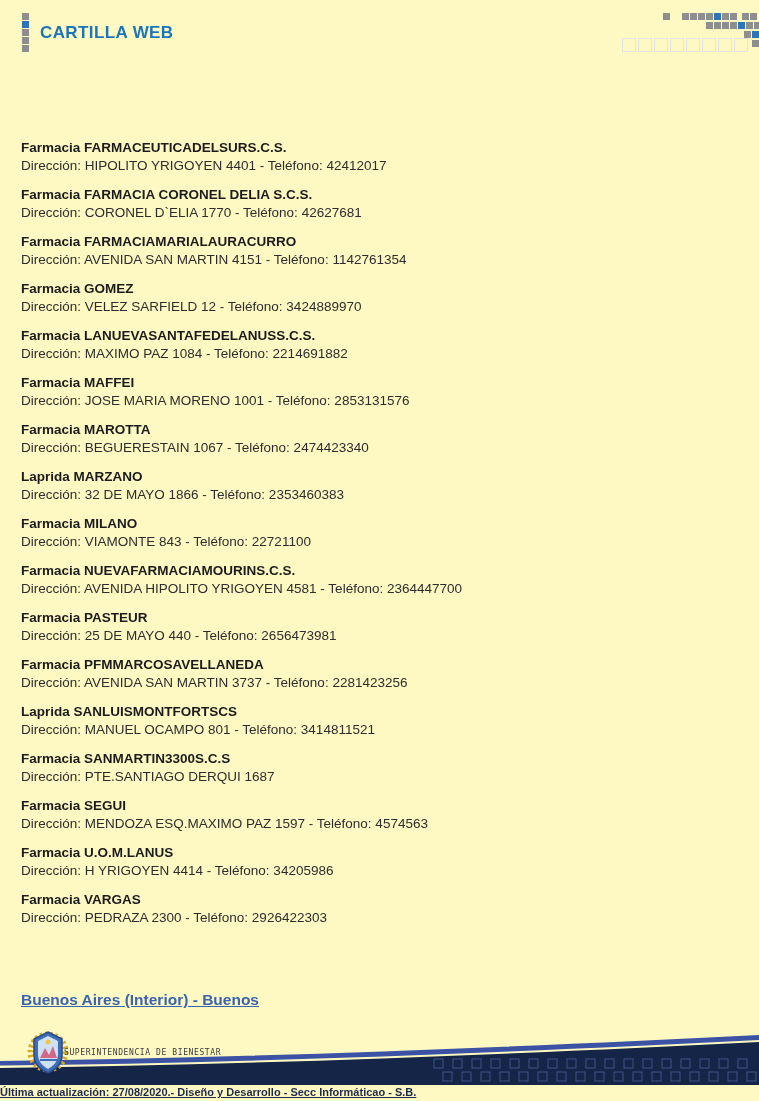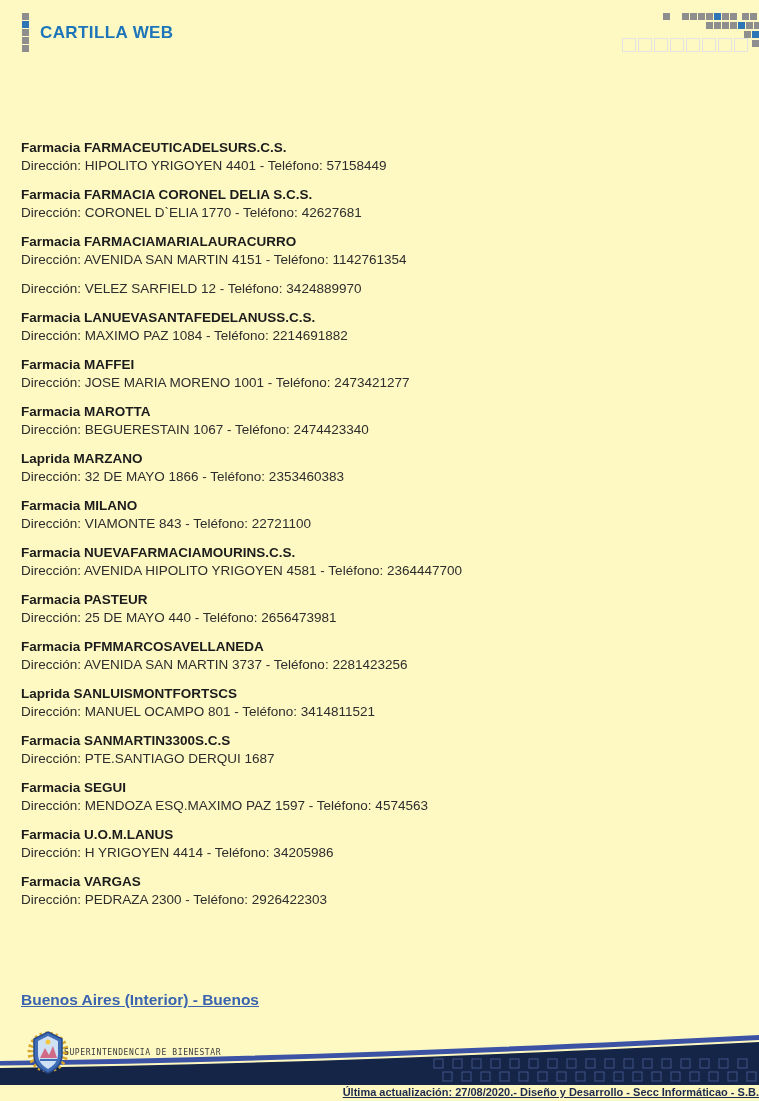--- a/index.html
+++ b/index.html
@@ -25,21 +25,21 @@
   .region-link{position:absolute;left:21px;top:991px;font-size:15.5px;font-weight:bold;
                color:#3b64af;text-decoration:underline;white-space:nowrap;cursor:pointer;}
 
   
   .footer{position:absolute;left:0;top:1028px;width:759px;height:73px;}
   .band-svg{position:absolute;left:0;top:7px;width:759px;height:50px;z-index:1;}
   .crest{position:absolute;left:26px;top:0;width:44px;height:48px;z-index:2;}
   .org-name{position:absolute;left:64px;top:20px;z-index:2;
             font-family:"DejaVu Sans Mono",monospace;font-size:8px;color:#3a3a3a;
             letter-spacing:.6px;white-space:nowrap;}
-  .footer-note{position:absolute;left:0;top:58px;width:759px;text-align:right;z-index:2;
+  .footer-note{position:absolute;left:0;top:58px;width:759px;text-align:left;z-index:2;
                font-size:11px;font-weight:bold;color:#1e2a4d;text-decoration:underline;
                white-space:nowrap;}
 </style>
 </head>
 <body>
 
 <div class="page">
 
   <div class="header">
     <div id="left-logo-squares">
@@ -78,45 +78,46 @@
         <div class="sq gray" style="left: 752px; top: 40px;"></div>
         <div class="sq blue" style="left: 714px; top: 13px;"></div>
         <div class="sq blue" style="left: 738px; top: 22px;"></div>
         <div class="sq blue" style="left: 752px; top: 31px;"></div>
       </div>
   </div>
 
   <div class="list" id="pharmacy-list">
     <div class="entry">
       <div class="entry-title">Farmacia FARMACEUTICADELSURS.C.S.</div>
-      <div class="entry-detail">Dirección: HIPOLITO YRIGOYEN 4401 - Teléfono: 57158449</div>
+      <div class="entry-detail">Dirección: HIPOLITO YRIGOYEN 4401 - Teléfono: 42412017</div>
     </div>
 
     <div class="entry">
       <div class="entry-title">Farmacia FARMACIA CORONEL DELIA S.C.S.</div>
       <div class="entry-detail">Dirección: CORONEL D`ELIA 1770 - Teléfono: 42627681</div>
     </div>
 
     <div class="entry">
       <div class="entry-title">Farmacia FARMACIAMARIALAURACURRO</div>
       <div class="entry-detail">Dirección: AVENIDA SAN MARTIN 4151 - Teléfono: 1142761354</div>
     </div>
 
     <div class="entry">
+      <div class="entry-title">Farmacia GOMEZ</div>
       <div class="entry-detail">Dirección: VELEZ SARFIELD 12 - Teléfono: 3424889970</div>
     </div>
 
     <div class="entry">
       <div class="entry-title">Farmacia LANUEVASANTAFEDELANUSS.C.S.</div>
       <div class="entry-detail">Dirección: MAXIMO PAZ 1084 - Teléfono: 2214691882</div>
     </div>
 
     <div class="entry">
       <div class="entry-title">Farmacia MAFFEI</div>
-      <div class="entry-detail">Dirección: JOSE MARIA MORENO 1001 - Teléfono: 2473421277</div>
+      <div class="entry-detail">Dirección: JOSE MARIA MORENO 1001 - Teléfono: 2853131576</div>
     </div>
 
     <div class="entry">
       <div class="entry-title">Farmacia MAROTTA</div>
       <div class="entry-detail">Dirección: BEGUERESTAIN 1067 - Teléfono: 2474423340</div>
     </div>
 
     <div class="entry">
       <div class="entry-title">Laprida MARZANO</div>
       <div class="entry-detail">Dirección: 32 DE MAYO 1866 - Teléfono: 2353460383</div>

